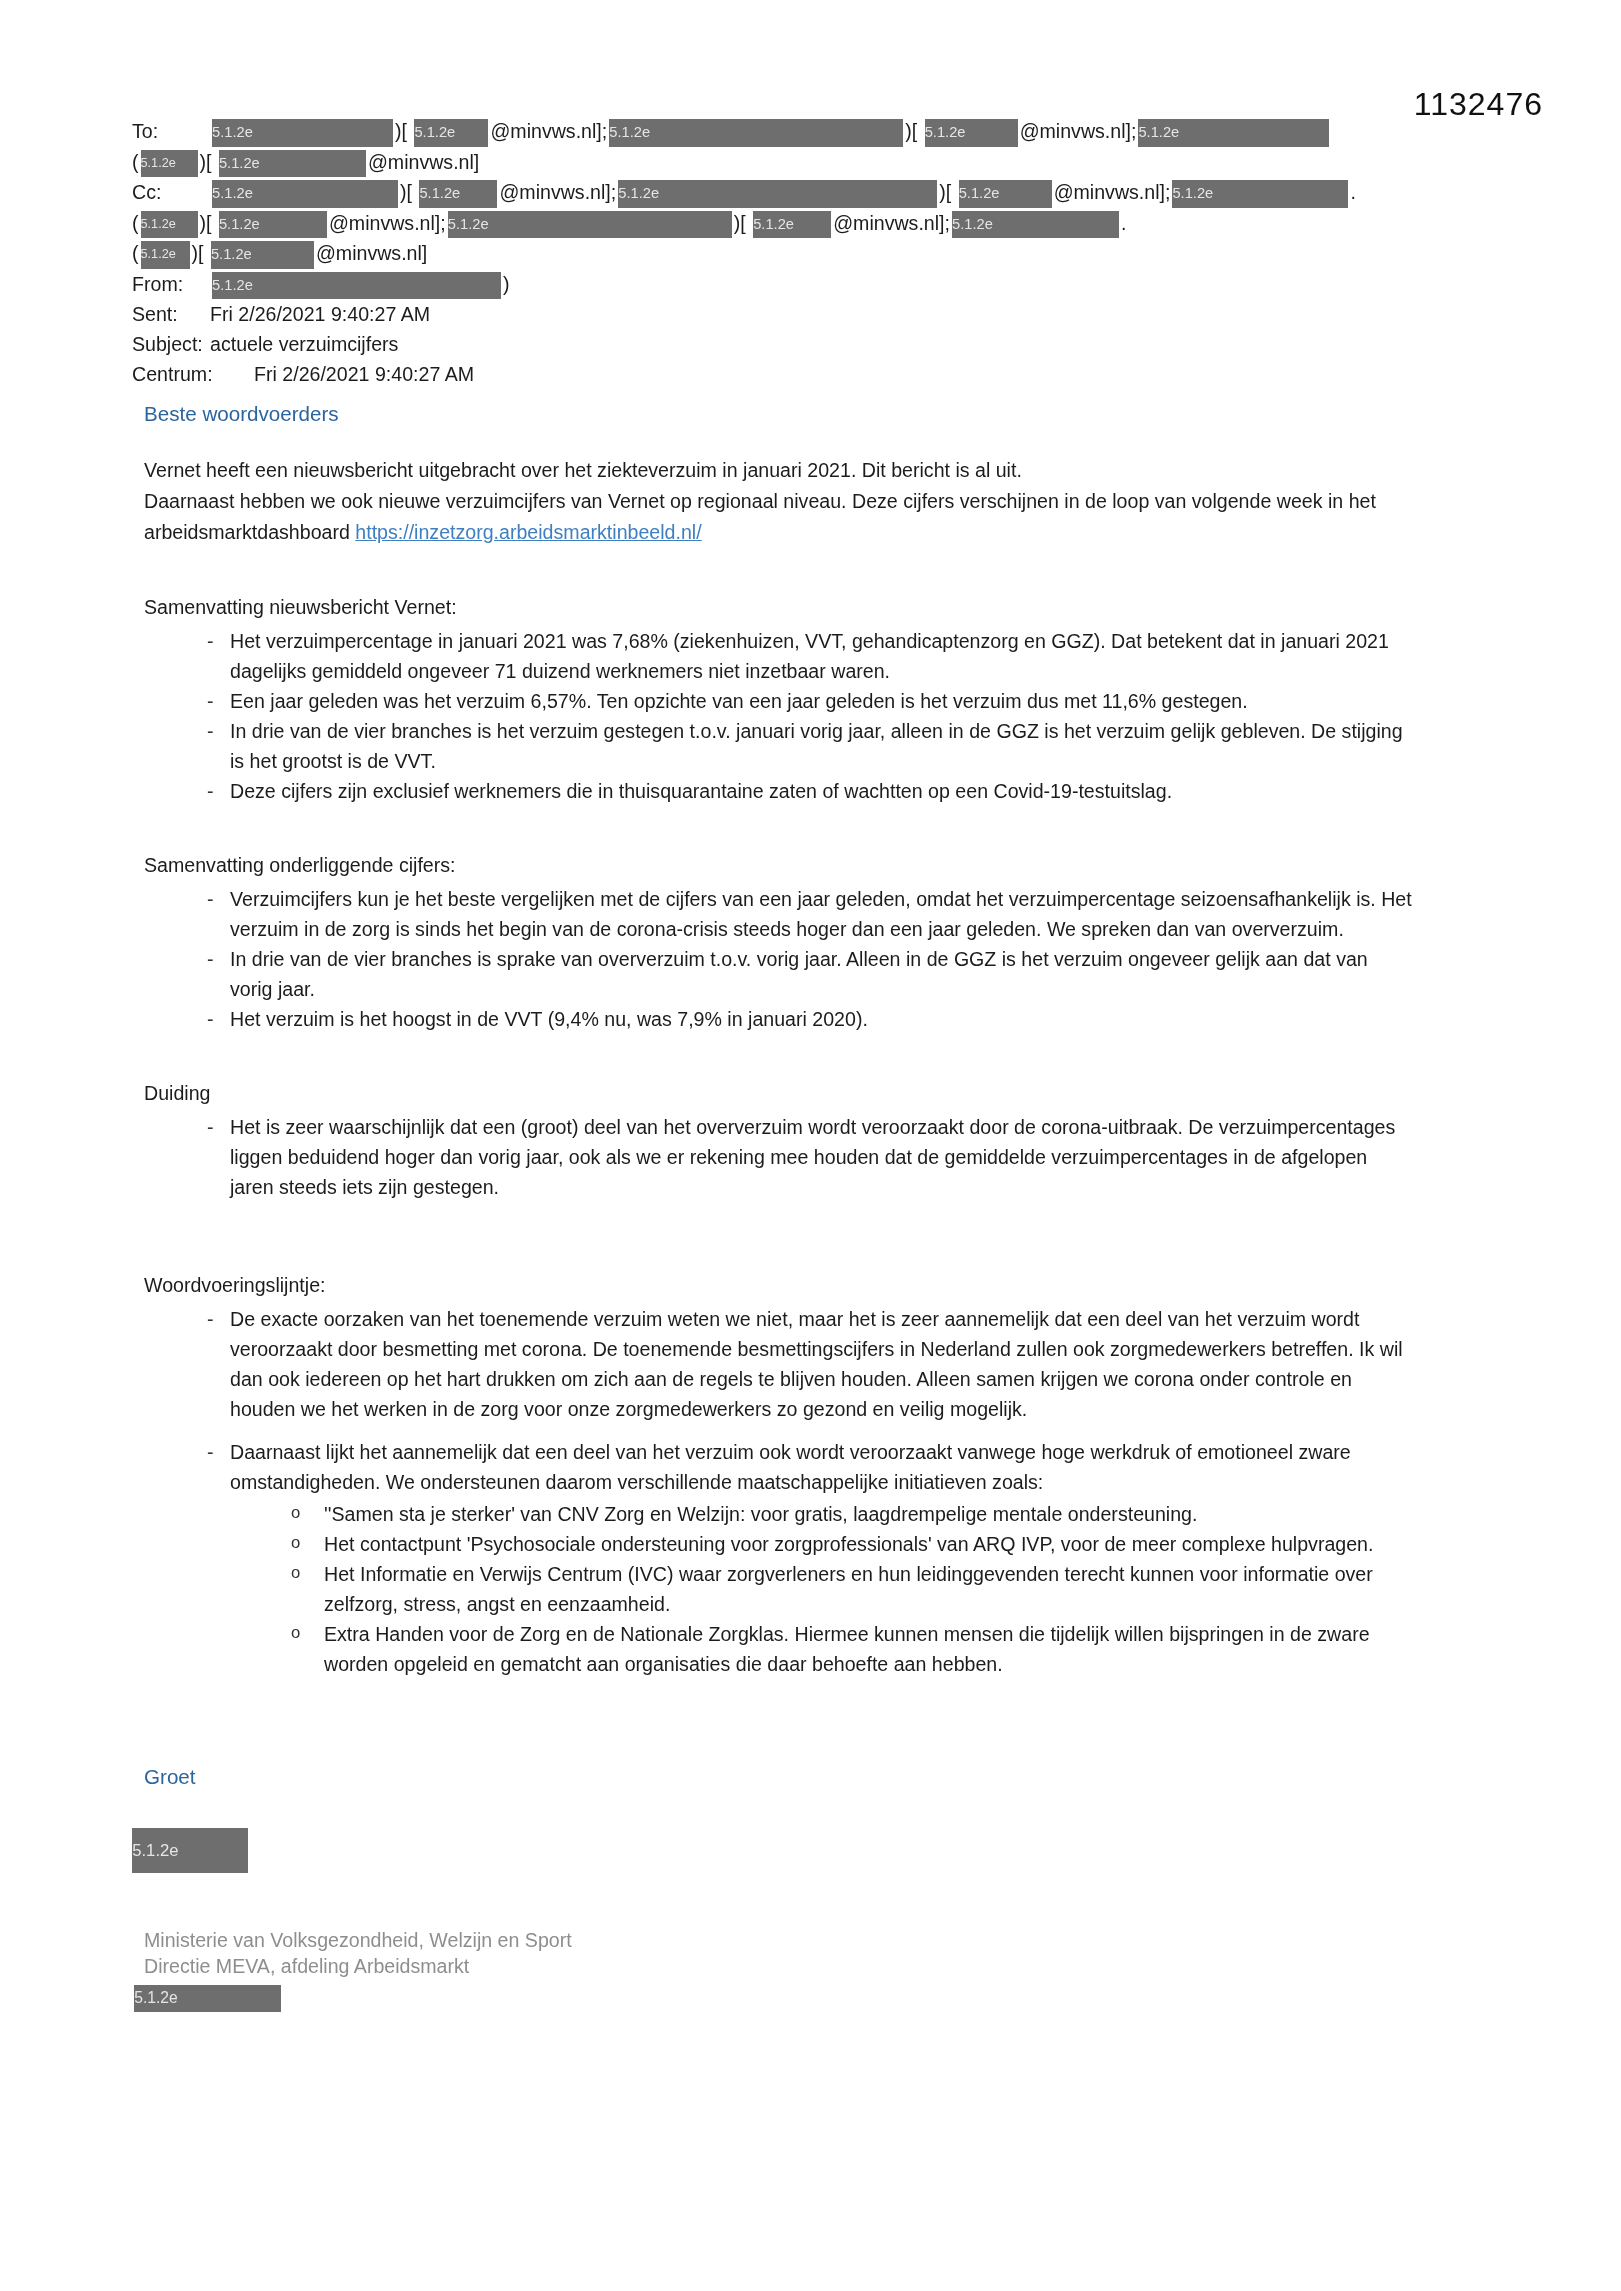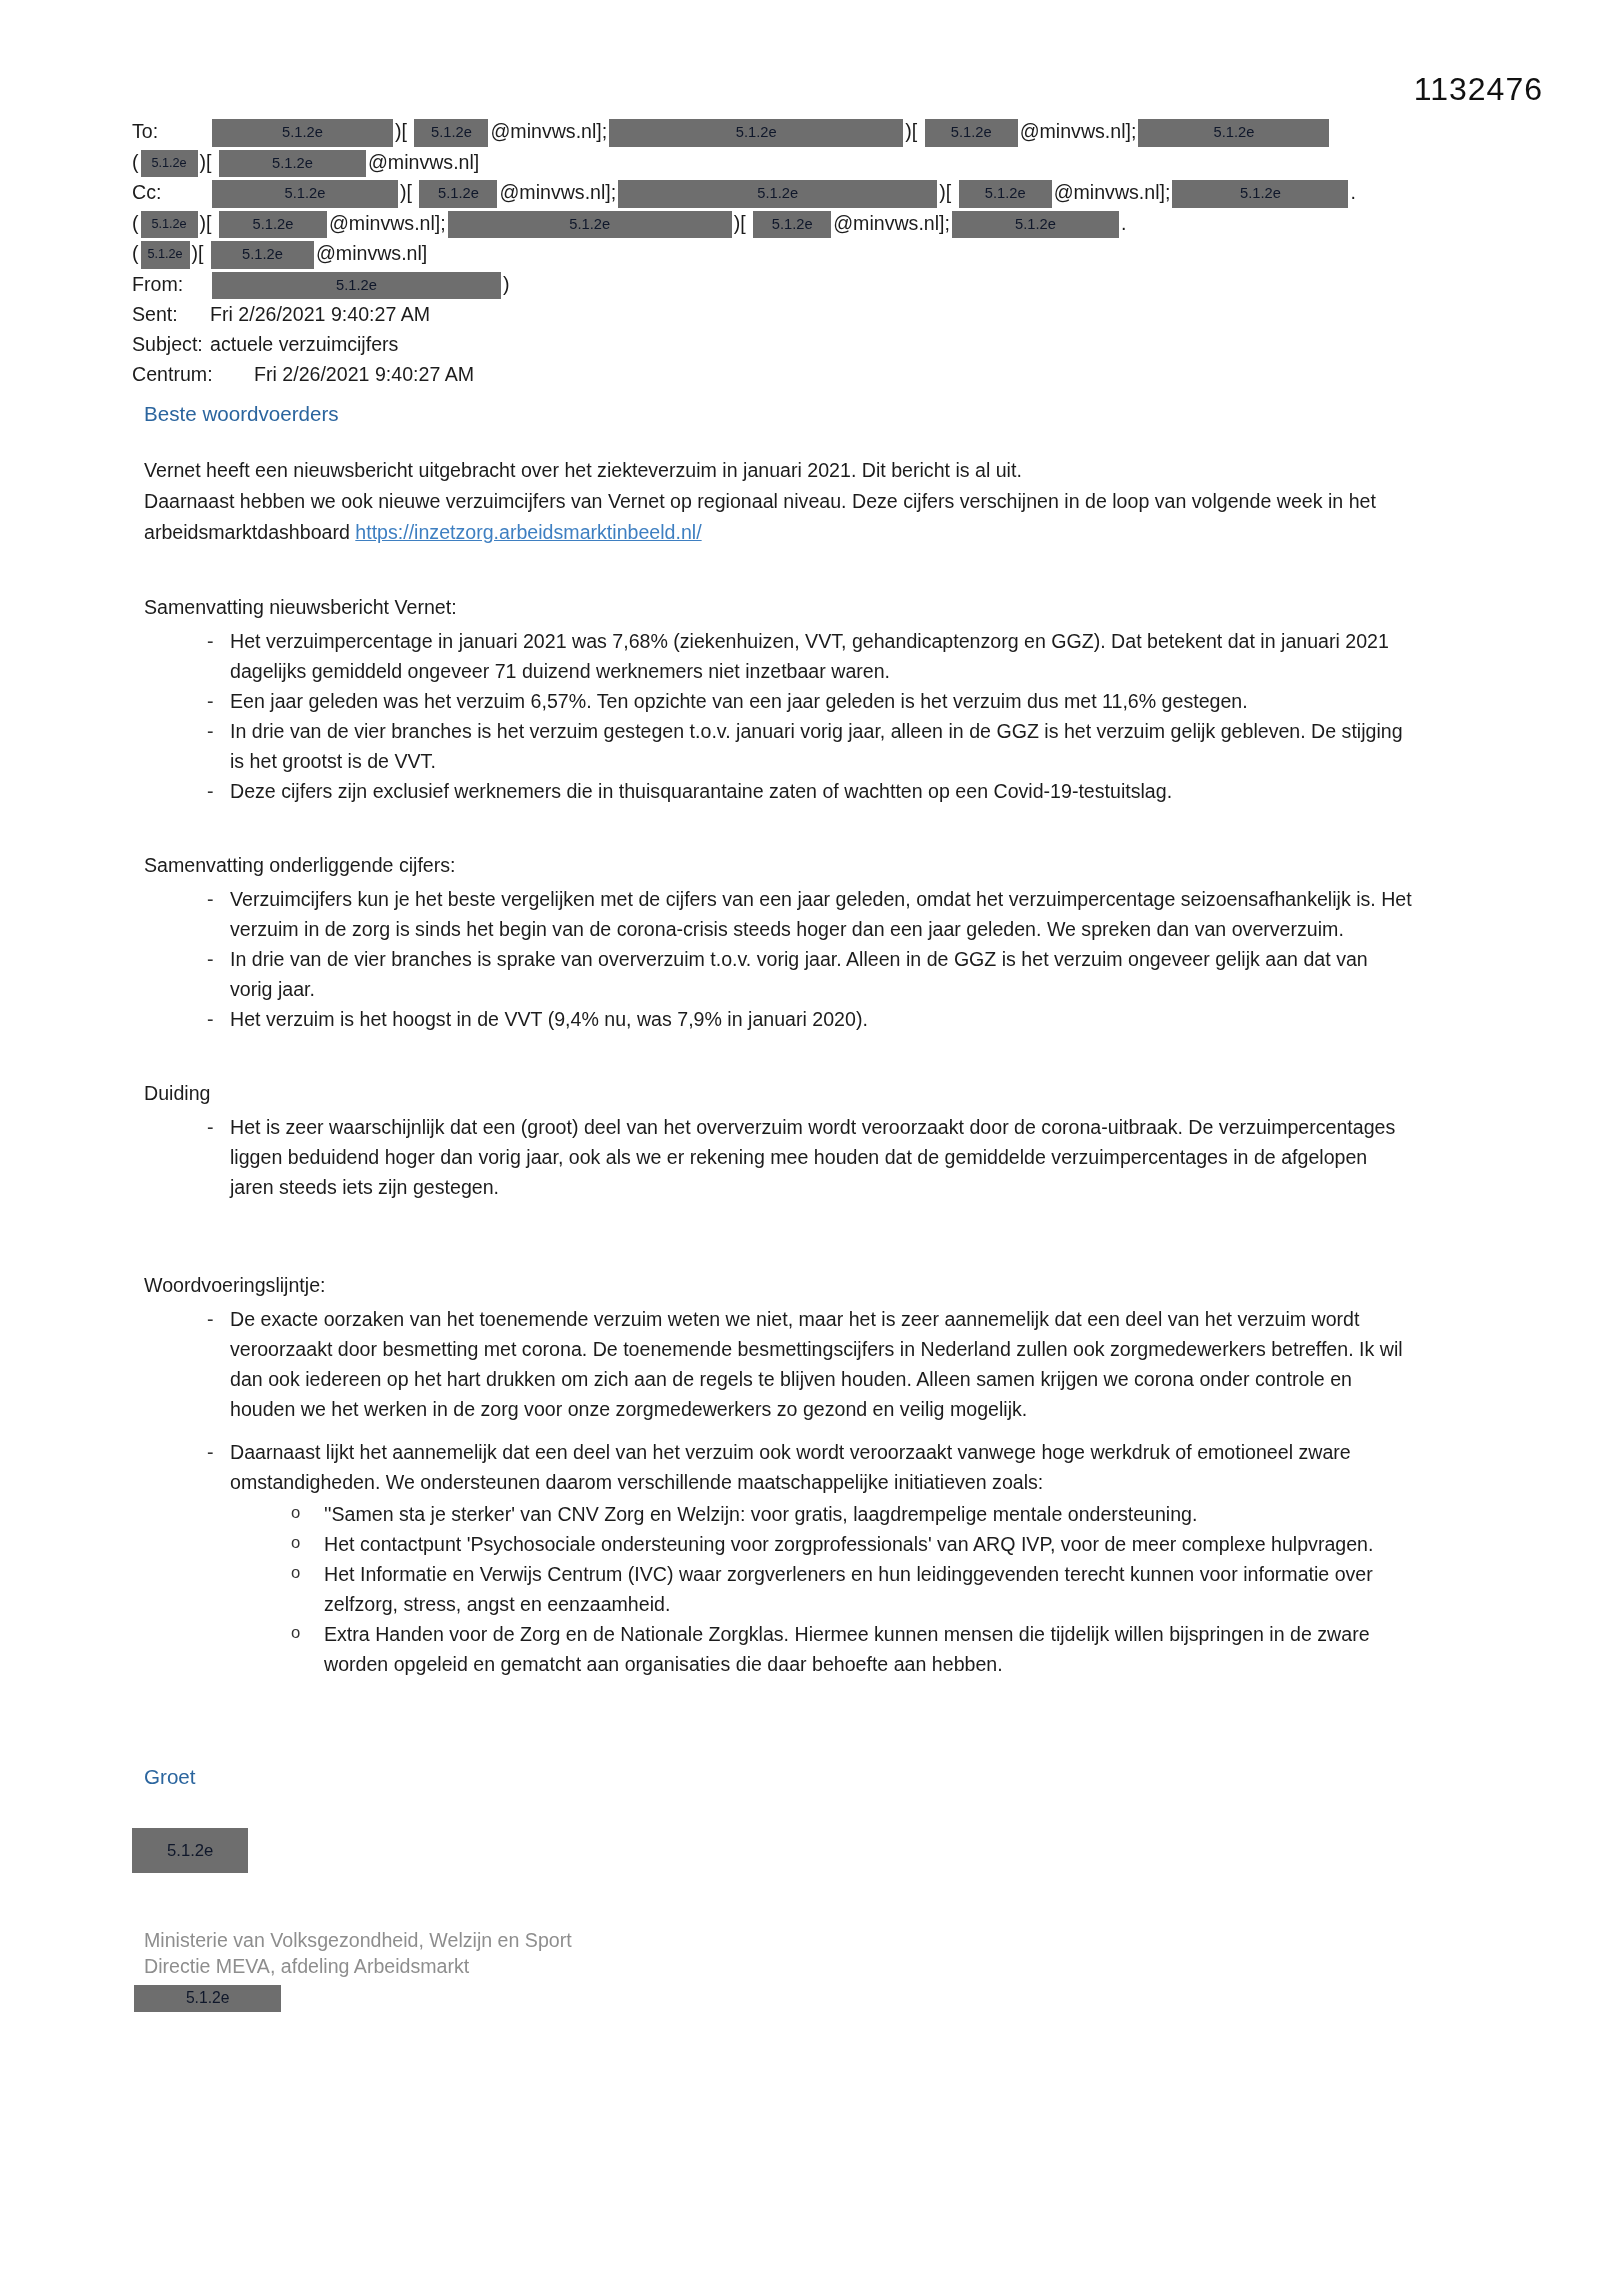--- a/index.html
+++ b/index.html
@@ -1,25 +1,25 @@
 <!DOCTYPE html>
 <html><head>
 <meta charset="utf-8">
 <style>
   html,body{margin:0;padding:0;background:#e8e8e8}
   .page{position:relative;width:1621px;height:2292px;background:#ffffff;margin:0 auto;
         font-family:"Liberation Sans","DejaVu Sans",sans-serif;color:#1c1c1c;overflow:hidden}
-  .doc-id{position:absolute;top:71px;right:78px;font-size:32px;letter-spacing:1px;color:#111}
+  .doc-id{position:absolute;top:86px;right:78px;font-size:32px;letter-spacing:1px;color:#111}
 
   .header{margin:116px 39px 0 132px;font-size:19.6px}
   .hrow{line-height:30px;white-space:nowrap}
   .hlabel{display:inline-block;width:78px;font-weight:normal}
   .htext{white-space:pre}
-  .bar{display:inline-block;background:#6e6e6e;color:#0f172a;height:27.4px;line-height:27.4px;
-       font-size:14.7px;text-align:center;vertical-align:middle;margin:0 2px;overflow:hidden}
+  .bar{display:inline-block;background:#6e6e6e;color:#e5e5e5;height:27.4px;line-height:27.4px;
+       font-size:14.7px;vertical-align:middle;margin:0 2px;overflow:hidden}
   .bar.sm{font-size:12.7px}
   .spc{display:inline-block;height:1px}
 
   .bodywrap{margin:0 108px 0 144px;width:1269px;font-size:19.6px}
   .greeting{margin-top:11.8px;color:#2b659e;font-size:20.6px;line-height:25.5px}
   .intro{margin:29px 0 0 0;line-height:31px}
   .link{color:#3e7fc1;text-decoration:underline;cursor:pointer}
 
   .section{margin-top:45px}
   .section.extra{margin-top:69px}

